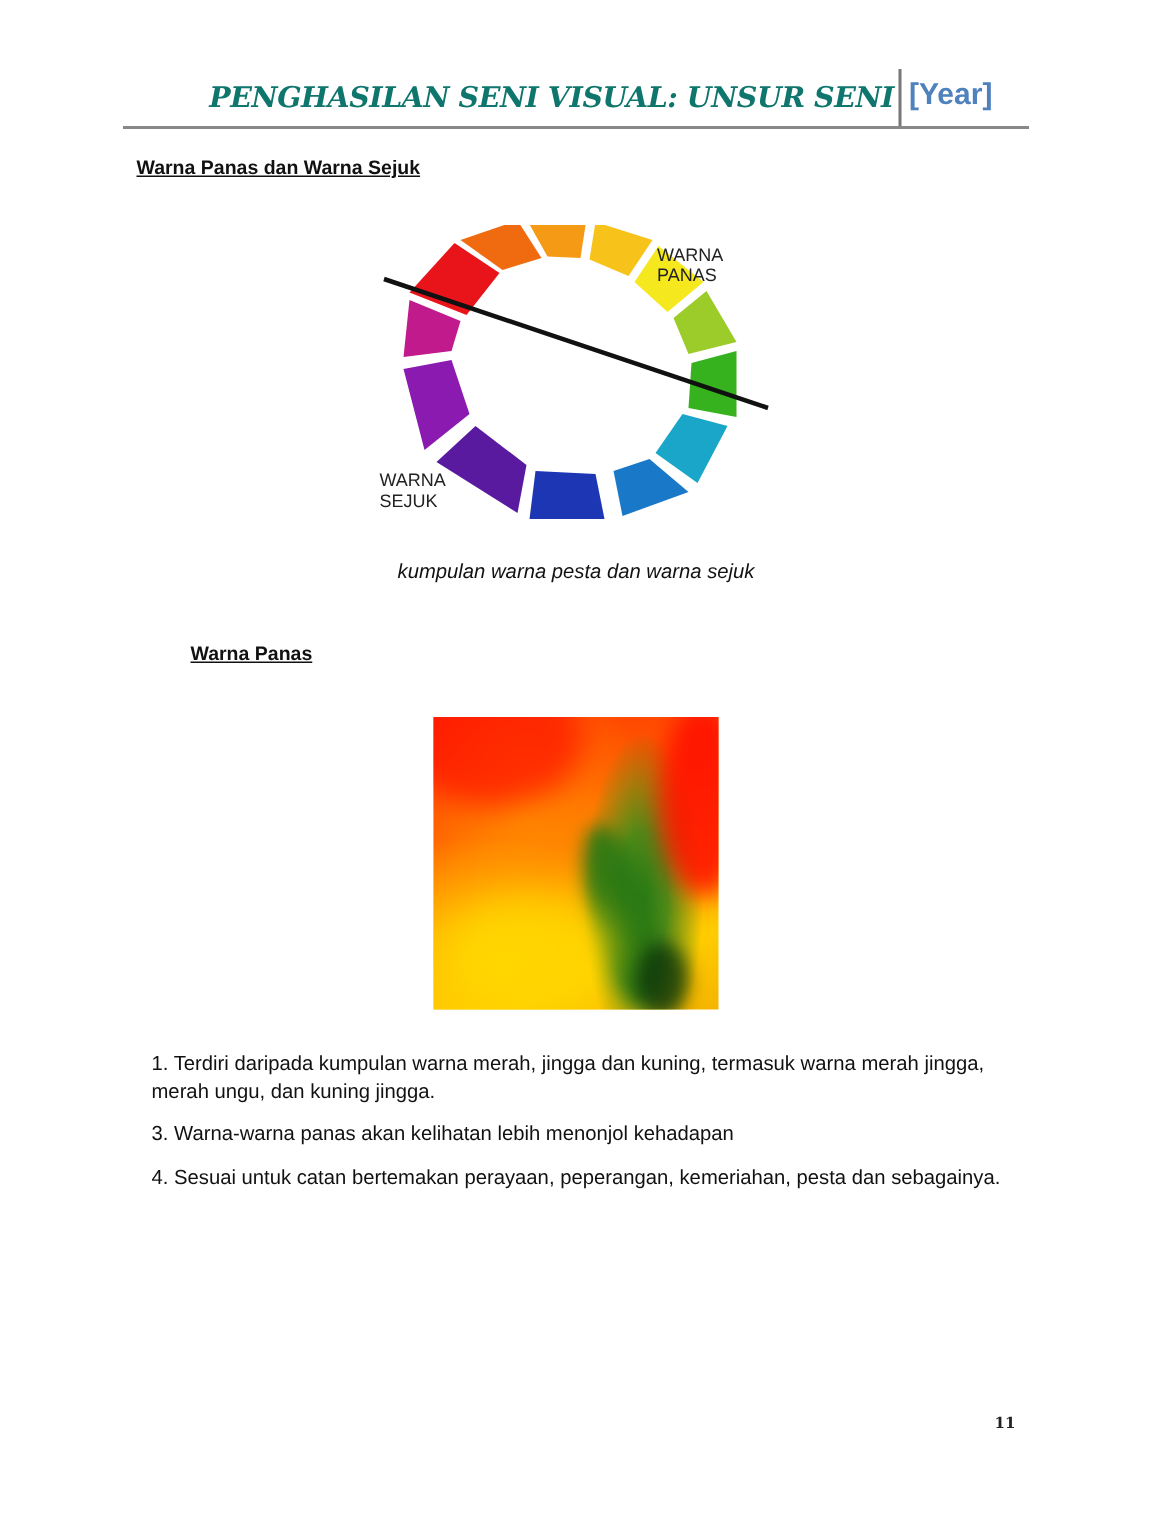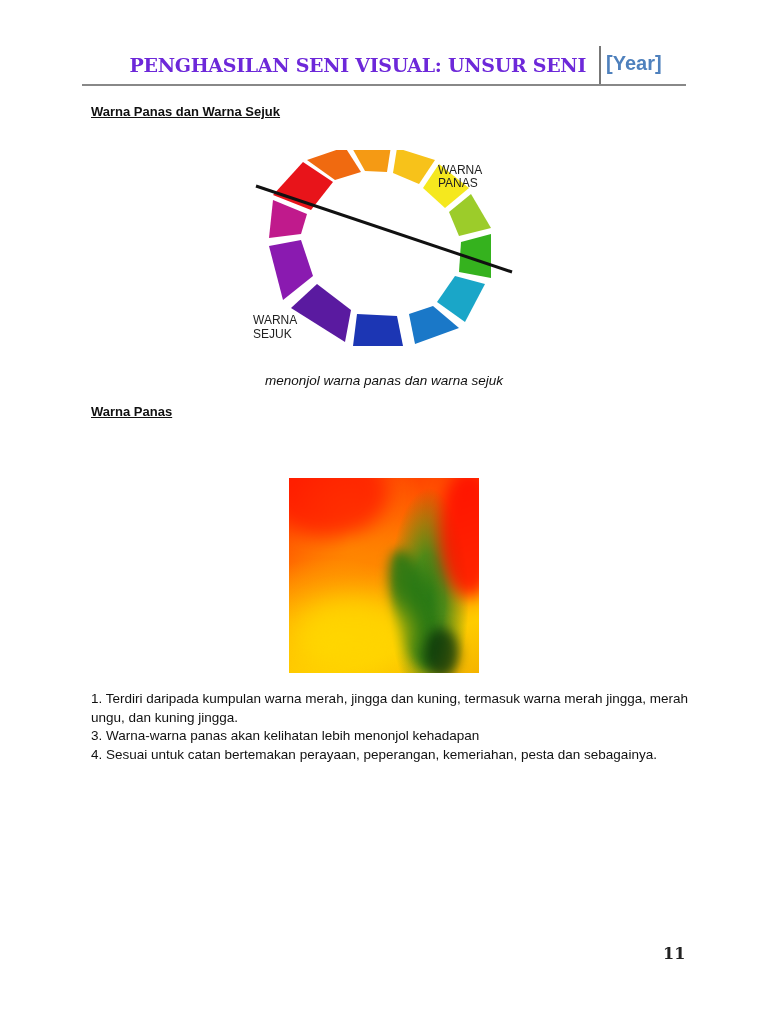--- a/index.html
+++ b/index.html
@@ -1,34 +1,34 @@
 <!DOCTYPE html>
 <html><head>
   <meta charset="utf-8">
   <style>
     html, body { margin:0; padding:0; background:#ffffff; }
     body { width:768px; height:1024px; position:relative; overflow:hidden; font-family:"Liberation Sans", sans-serif; color:#111; }
     .header { position:absolute; left:82px; top:46px; width:604px; height:40px; }
-    .header-title { position:absolute; right:100px; top:8px; font-family:"DejaVu Serif", serif; font-weight:bold; font-size:19px; color:#6d28d9; white-space:nowrap; letter-spacing:-0.3px; }
+    .header-title { position:absolute; right:90px; top:8px; font-family:"DejaVu Serif", serif; font-weight:bold; font-style:italic; font-size:19px; color:#0f766e; white-space:nowrap; letter-spacing:-0.3px; }
     .header-sep { position:absolute; left:517px; top:0px; width:2px; height:38px; background:#777; }
     .header-year { position:absolute; left:524px; top:6px; font-family:Liberation Sans, sans-serif; font-weight:bold; font-size:20px; color:#4f81bd; }
     .header-rule { position:absolute; left:0; top:38px; width:604px; height:2px; background:#888; }
     .h-section { position:absolute; left:91px; font-weight:bold; font-size:13px; text-decoration:underline; color:#111; }
     .wheel { position:absolute; left:248px; top:150px; width:270px; height:210px; }
     .caption { position:absolute; left:0; width:768px; top:373px; text-align:center; font-style:italic; font-size:13.5px; color:#111; }
     .photo { position:absolute; left:289px; top:478px; width:190px; height:195px; overflow:hidden;
       background:
         radial-gradient(ellipse 40px 110px at 140px 120px, #2e7d16 0%, #4f8a18 40%, rgba(120,150,20,0) 100%),
         radial-gradient(ellipse 120px 90px at 40px 170px, #ffd200 0%, rgba(255,200,0,0) 100%),
         radial-gradient(ellipse 80px 120px at 60px 60px, #ff8a00 0%, rgba(255,120,0,0) 100%),
         linear-gradient(160deg, #ff2a00 0%, #ff5a00 30%, #ff9d00 55%, #ffcc00 80%, #f5b400 100%); }
     .photo .streak { position:absolute; border-radius:50%; }
     .list { position:absolute; left:91px; top:690px; width:600px; font-size:13.5px; line-height:18.5px; color:#111; }
-    .list div { margin:0; }
-    .page-num { position:absolute; left:663px; top:944px; font-family:"DejaVu Serif", serif; font-weight:bold; font-size:16px; color:#222; }
+    .list div { margin:10px; }
+    .page-num { position:absolute; left:663px; top:944px; font-family:"DejaVu Serif", serif; font-weight:bold; font-size:10px; color:#222; }
   </style>
 </head>
 <body>
 
 <div class="header">
   <div class="header-title">PENGHASILAN SENI VISUAL: UNSUR SENI</div>
   <div class="header-sep"></div>
   <div class="header-year">[Year]</div>
   <div class="header-rule"></div>
 </div>
@@ -52,23 +52,23 @@
     <path d="M-90,50 L-104,-4 L-72,-10 L-60,26 Z" fill="#8a1ab0"></path>
     <path d="M-104,-12 L-100,-50 L-66,-36 L-72,-16 Z" fill="#c01a8c"></path>
   </g>
   <line x1="8" y1="36" x2="264" y2="122" stroke="#111" stroke-width="3"></line>
   <text x="190" y="24" font-family="Liberation Sans, sans-serif" font-size="12" fill="#222">WARNA</text>
   <text x="190" y="37" font-family="Liberation Sans, sans-serif" font-size="12" fill="#222">PANAS</text>
   <text x="5" y="174" font-family="Liberation Sans, sans-serif" font-size="12" fill="#222">WARNA</text>
   <text x="5" y="188" font-family="Liberation Sans, sans-serif" font-size="12" fill="#222">SEJUK</text>
 </svg>
 
-<div class="caption">menonjol warna panas dan warna sejuk</div>
+<div class="caption">kumpulan warna pesta dan warna sejuk</div>
 
-<div class="h-section" style="top:404px;">Warna Panas</div>
+<div class="h-section" style="top:428px;margin-left:36px;">Warna Panas</div>
 
 <div class="photo">
   <div class="streak" style="left:-20px;top:-30px;width:120px;height:90px;background:rgba(255,20,0,0.75);filter:blur(10px);"></div>
   <div class="streak" style="left:150px;top:-10px;width:60px;height:130px;background:rgba(255,10,0,0.85);filter:blur(8px);"></div>
   <div class="streak" style="left:105px;top:70px;width:40px;height:125px;background:rgba(40,120,20,0.9);filter:blur(6px);transform:rotate(-15deg);"></div>
   <div class="streak" style="left:135px;top:150px;width:35px;height:50px;background:rgba(10,50,10,0.8);filter:blur(6px);"></div>
   <div class="streak" style="left:10px;top:120px;width:110px;height:70px;background:rgba(255,215,0,0.8);filter:blur(12px);"></div>
 </div>
 
 <div class="list">

